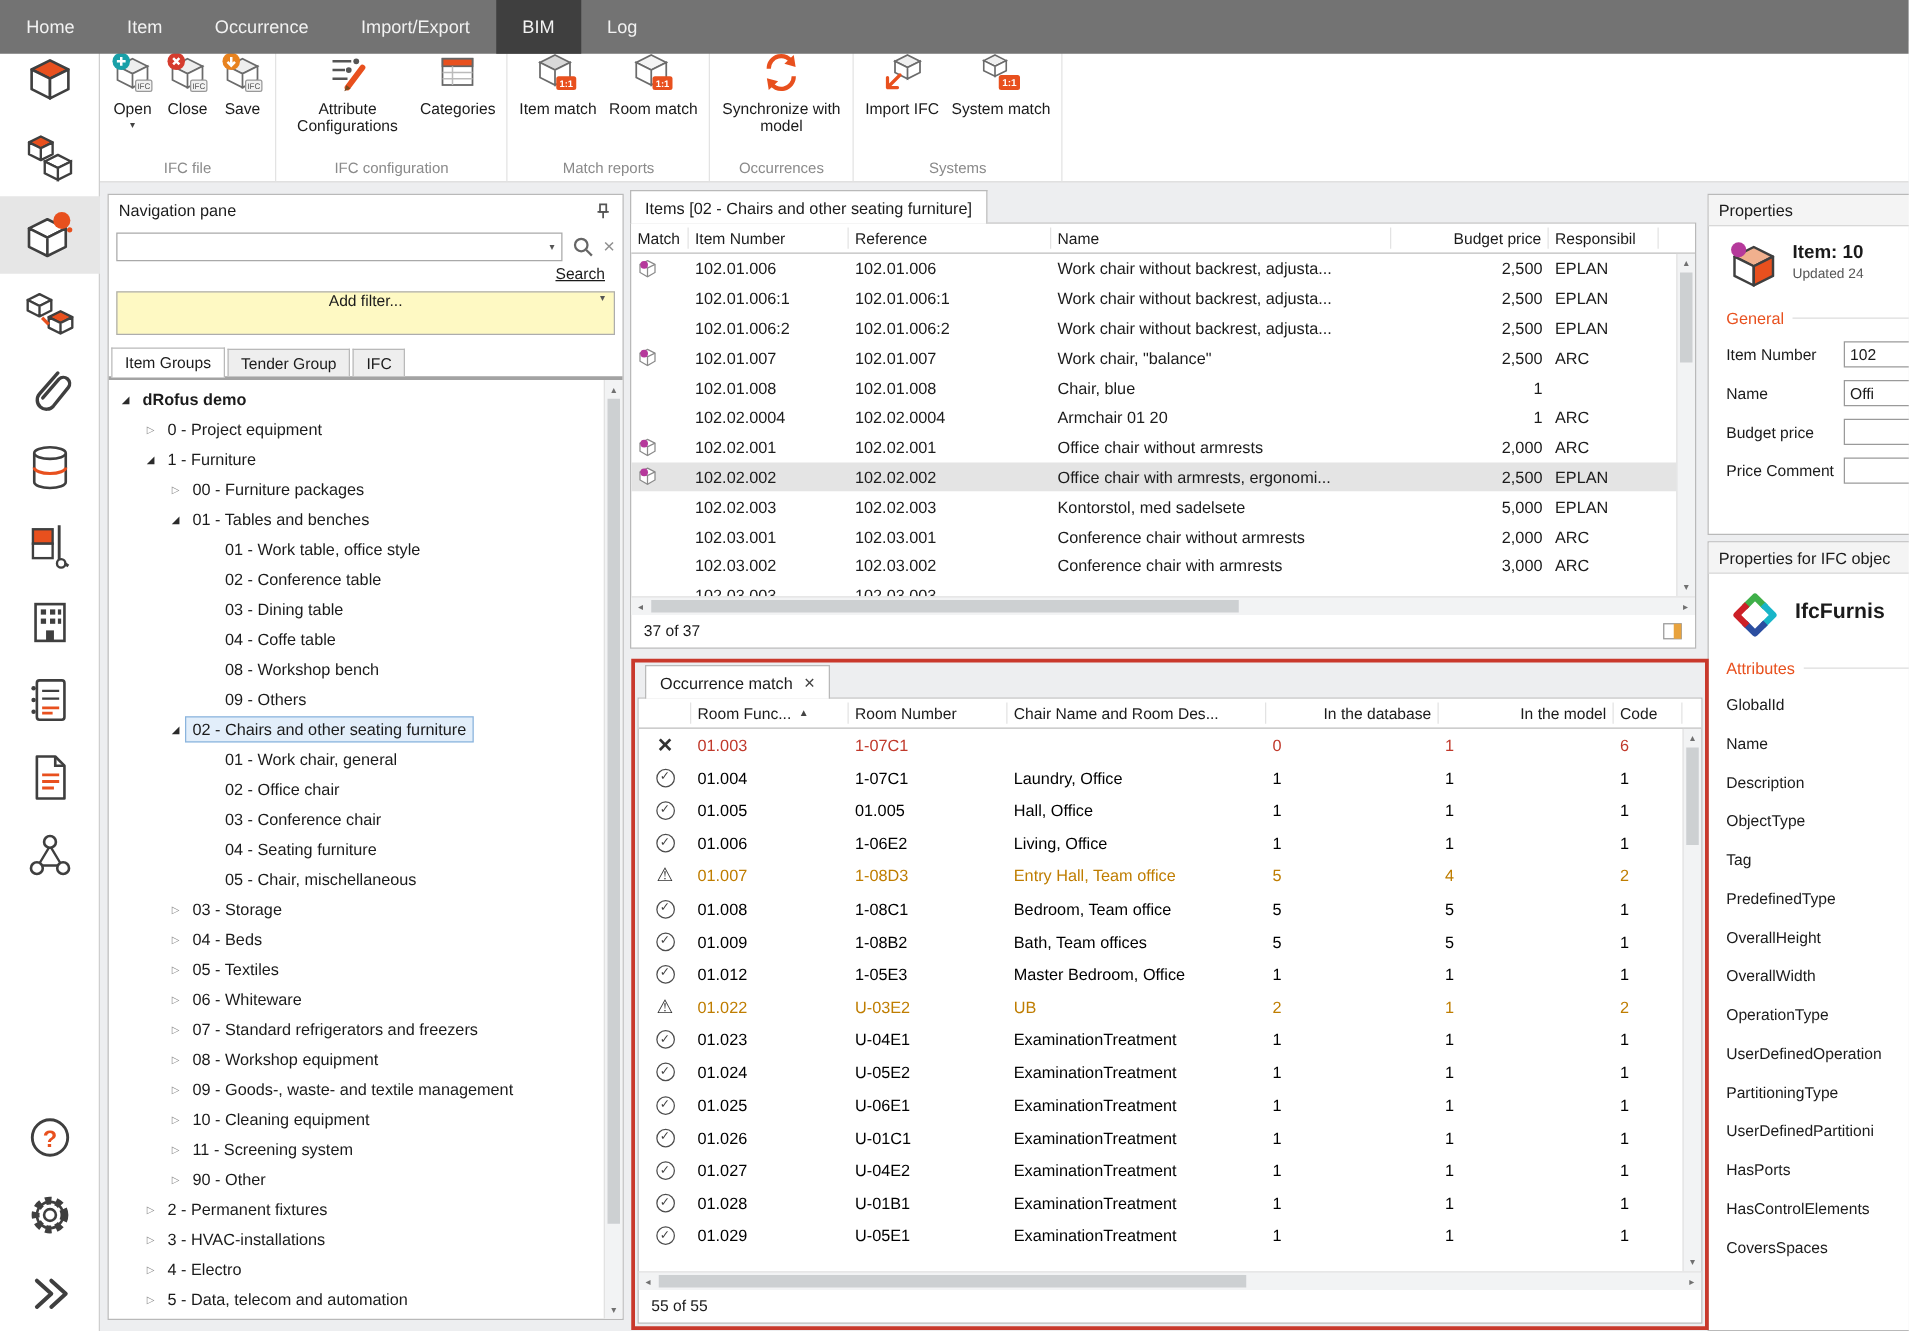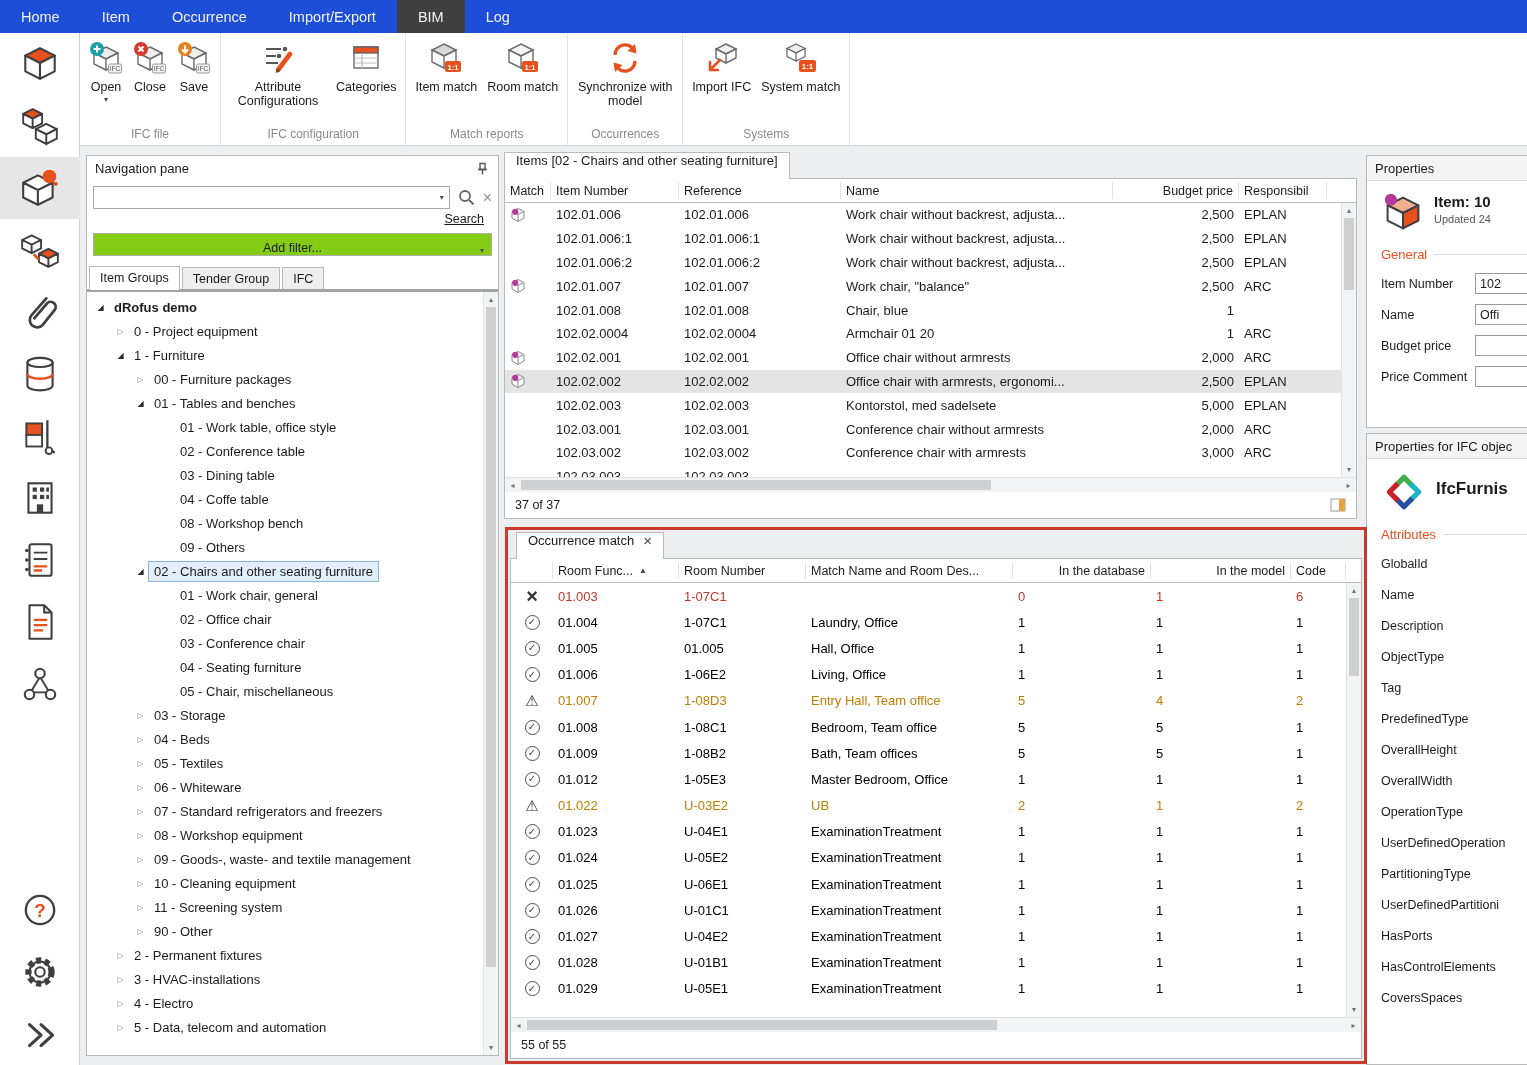--- a/index.html
+++ b/index.html
@@ -1,21 +1,21 @@
 <!DOCTYPE html>
 <html><head>
 <meta charset="utf-8">
 <style>
 *{margin:0;padding:0;box-sizing:border-box}
 html,body{width:1527px;height:1065px}
 body{position:relative;overflow:hidden;background:#edeef0;font-family:"Liberation Sans",sans-serif;font-size:13px;color:#1b1b1b;cursor:default}
 svg{display:block}
 
 
-.menubar{position:absolute;left:0;top:0;width:100%;height:33px;background:#1d4ed8;display:flex;z-index:6}
+.menubar{position:absolute;left:0;top:0;width:100%;height:43px;background:#737373;display:flex;z-index:6}
 .menu-item{color:#f2f2f2;font-size:14.5px;padding:0 21px;display:flex;align-items:center}
 .menu-item.active{background:#3f3f3f}
 
 
 .side{position:absolute;left:0;top:33px;width:80px;height:1032px;background:#fff;border-right:1px solid #cfcfcf;display:flex;flex-direction:column;align-items:center;z-index:5}
 .side-btn{width:80px;height:62px;display:flex;align-items:center;justify-content:center;flex:none}
 .side-btn.sel{background:#e6e6e6}
 .side-spacer{flex:1}
 
 
@@ -23,31 +23,31 @@
 .rgroup{display:flex;flex-direction:column;border-right:1px solid #e3e3e3;padding:2px 4px 0}
 .rrow{flex:1;display:flex;align-items:flex-start}
 .rbtn{display:flex;flex-direction:column;align-items:center;padding:4px 5px 0;font-size:12.5px;line-height:1.15;color:#1b1b1b;text-align:center;max-width:112px}
 .rbtn .blabel{max-width:96px}
 .ricon{height:38px;display:flex;align-items:center;justify-content:center;margin-bottom:3px}
 .rgl{font-size:12px;color:#8a8a8a;text-align:center;padding:4px 8px 4px}
 .rcaret{font-size:8px;color:#444;margin-top:1px}
 
 
 .panel{position:absolute;background:#fff;border:1px solid #b9b9b9}
-.ptab{position:absolute;height:27px;background:#fff;border:1px solid #b9b9b9;border-bottom:none;display:flex;padding:0 11px;font-size:13px;z-index:3}
+.ptab{position:absolute;height:27px;background:#fff;border:1px solid #b9b9b9;border-bottom:none;display:flex;align-items:center;padding:0 11px;font-size:13px;z-index:3}
 
 
 #nav{left:86px;top:155px;width:413px;height:901px;display:flex;flex-direction:column}
 .nav-title{height:25px;display:flex;align-items:center;justify-content:space-between;padding:12px 8px;flex:none}
 .srch{display:flex;align-items:center;margin:5px 6px 0;gap:8px;flex:none}
 .combo{flex:1;height:23px;border:1px solid #a9a9a9;background:#fff;display:flex;align-items:center;justify-content:flex-end;padding:0 5px}
 .car{font-size:8px;color:#555}
 .clr{font-size:16px;color:#8f8f8f;line-height:1}
 .slink{align-self:flex-end;margin:3px 14px 0;font-size:12.5px;text-decoration:underline;flex:none}
-.addf{margin:7px 6px 10px;height:23px;border:1px solid #adadad;background:#84cc16;display:flex;align-items:flex-end;justify-content:center;position:relative;font-size:12.5px;flex:none}
+.addf{margin:7px 6px 10px;height:35px;border:1px solid #adadad;background:#fef9c3;display:flex;align-items:flex-start;justify-content:center;position:relative;font-size:12.5px;flex:none}
 .addf .car{position:absolute;right:7px}
 .ntabs{display:flex;padding:0 2px;border-bottom:3px solid #a3a3a3;height:26px;align-items:flex-end;flex:none}
 .ntab{border:1px solid #b9b9b9;border-bottom:none;background:#eeeeee;padding:4px 10px 3px;font-size:12.5px;margin-right:2px;white-space:nowrap}
 .ntab.active{background:#fff;position:relative;top:1px;padding-bottom:5px}
 .tree{flex:1;position:relative;overflow:hidden}
 .tree-rows{position:absolute;left:0;top:3px;right:16px;bottom:0;overflow:hidden}
 .tree-row{height:24px;display:flex;align-items:center;white-space:nowrap}
 .tw{width:15px;text-align:center;flex:none;font-size:8px}
 .tree-row[data-state="expanded"] .tw::before{content:"◢";color:#2b2b2b}
 .tree-row[data-state="collapsed"] .tw::before{content:"▷";color:#8a8a8a}
@@ -782,21 +782,21 @@
     <span class="tclose">×</span>
   </div>
   <div id="occ-body">
     <div class="thead">
       <span class="th oc0"></span>
       <span class="th oc1">
           <span>Room Func...</span>
           <span class="sorticon">▲</span>
         </span>
       <span class="th oc2">Room Number</span>
-      <span class="th oc3">Match Name and Room Des...</span>
+      <span class="th oc3">Chair Name and Room Des...</span>
       <span class="th oc4">In the database</span>
       <span class="th oc5">In the model</span>
       <span class="th oc6">Code</span>
     </div>
     <div class="occ-rows">
       <div class="orow" data-status="error">
           <span class="cell oc0">
             <span class="st"></span>
           </span>
           <span class="cell oc1">01.003</span>

